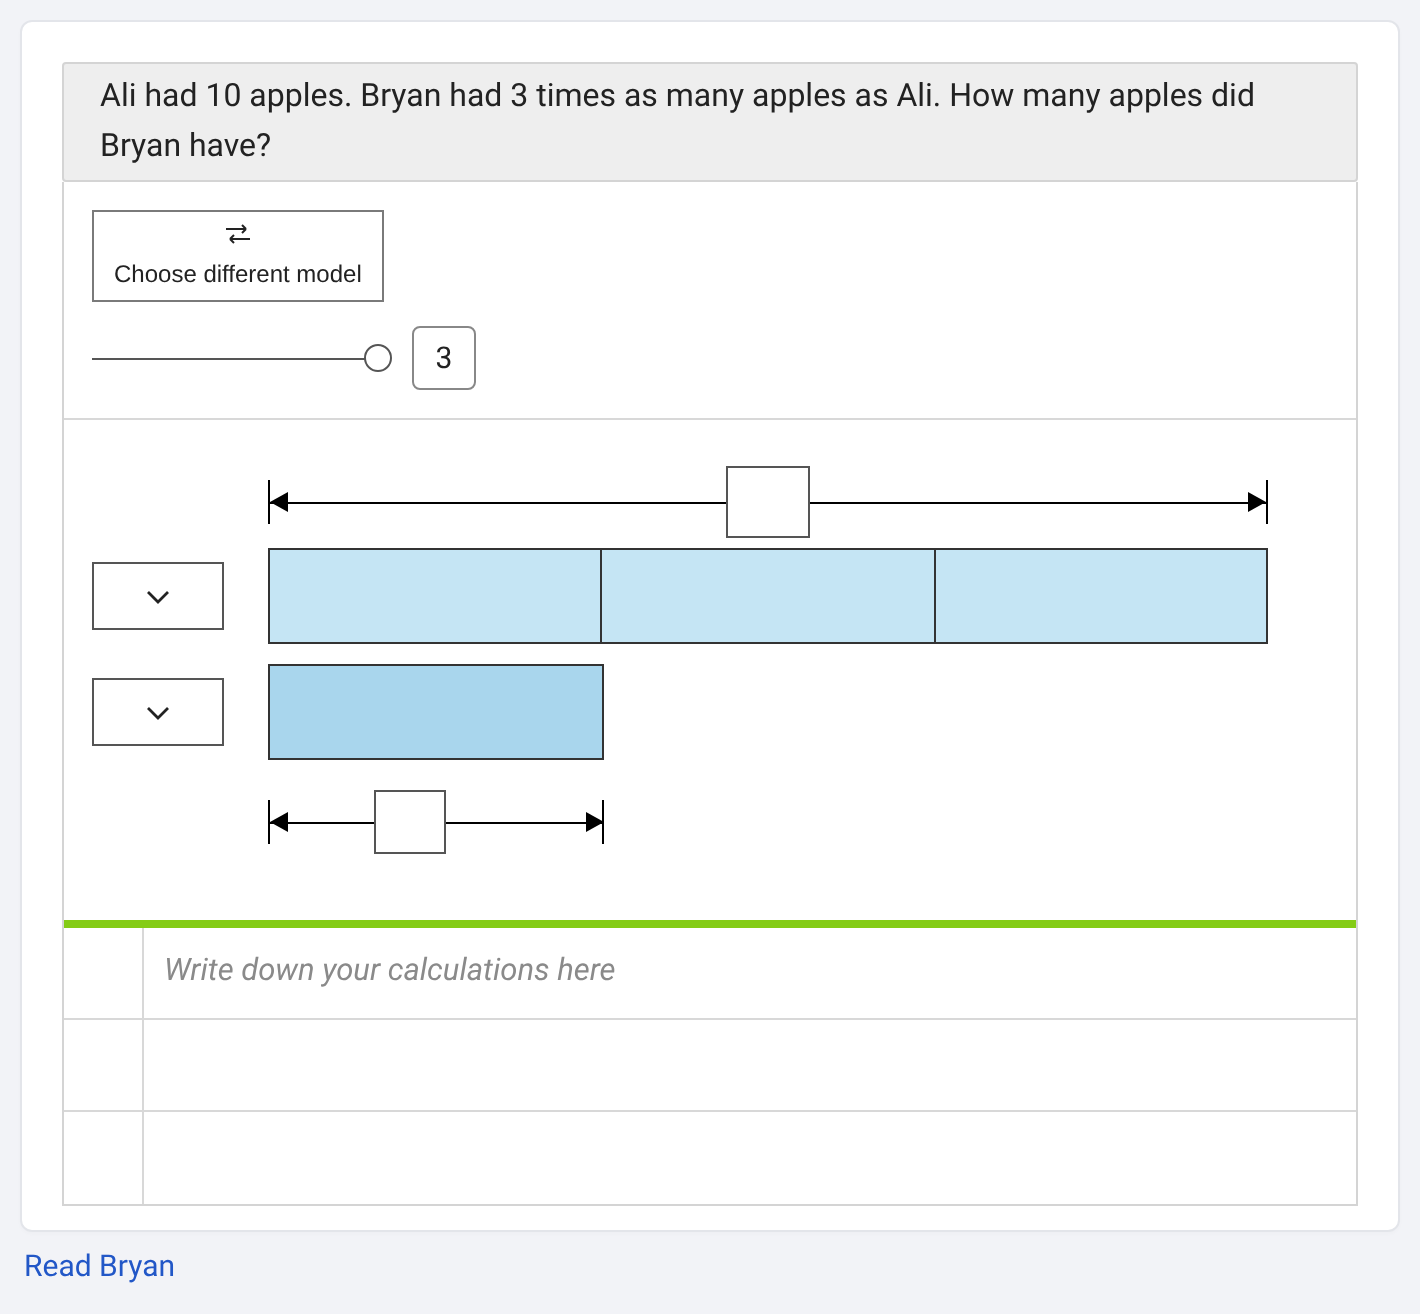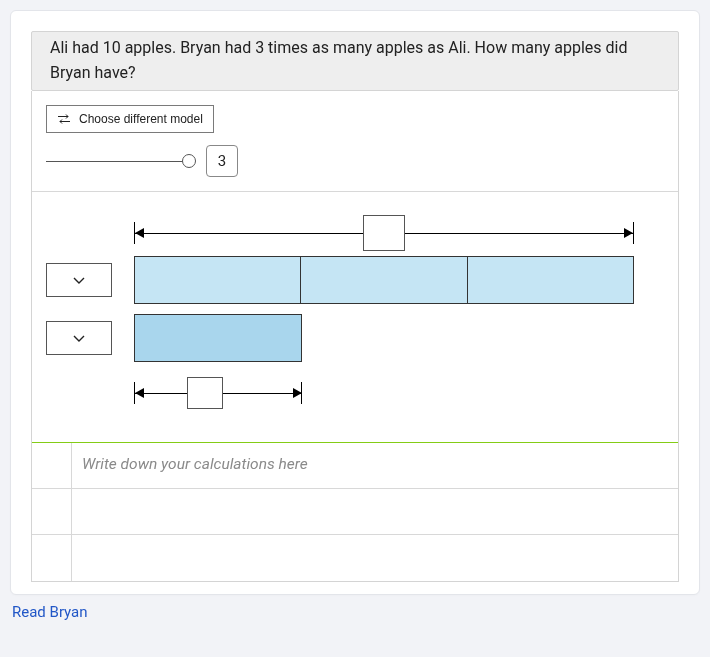--- a/index.html
+++ b/index.html
@@ -39,20 +39,21 @@
   .choose-btn {
     display: inline-flex;
     align-items: center;
     gap: 8px;
     border: 1px solid #7a7a7a;
     background: #fff;
     padding: 6px 10px;
     font-size: 12px;
     color: #222;
     cursor: pointer;
+    flex-direction: column;
   }
   .choose-btn svg { display:block; }
   .subdiv-row {
     display: flex;
     align-items: center;
     justify-content: space-between;
     padding: 4px 14px 14px 14px;
     border-bottom: 1px solid #d8d8d8;
   }
   .subdiv-label {
@@ -197,21 +198,21 @@
     height: 26px;
     margin-top: 8px;
   }
   .arrow2 .arrow-label {
     width: 36px;
     height: 32px;
     left: 42%;
   }
 
   .calc-area {
-    border-top: 1px solid #84cc16;
+    border-top: 4px solid #84cc16;
   }
   .calc-row {
     display: flex;
     border-bottom: 1px solid #d8d8d8;
     min-height: 46px;
   }
   .calc-gutter {
     width: 40px;
     flex: none;
     border-right: 1px solid #d8d8d8;

